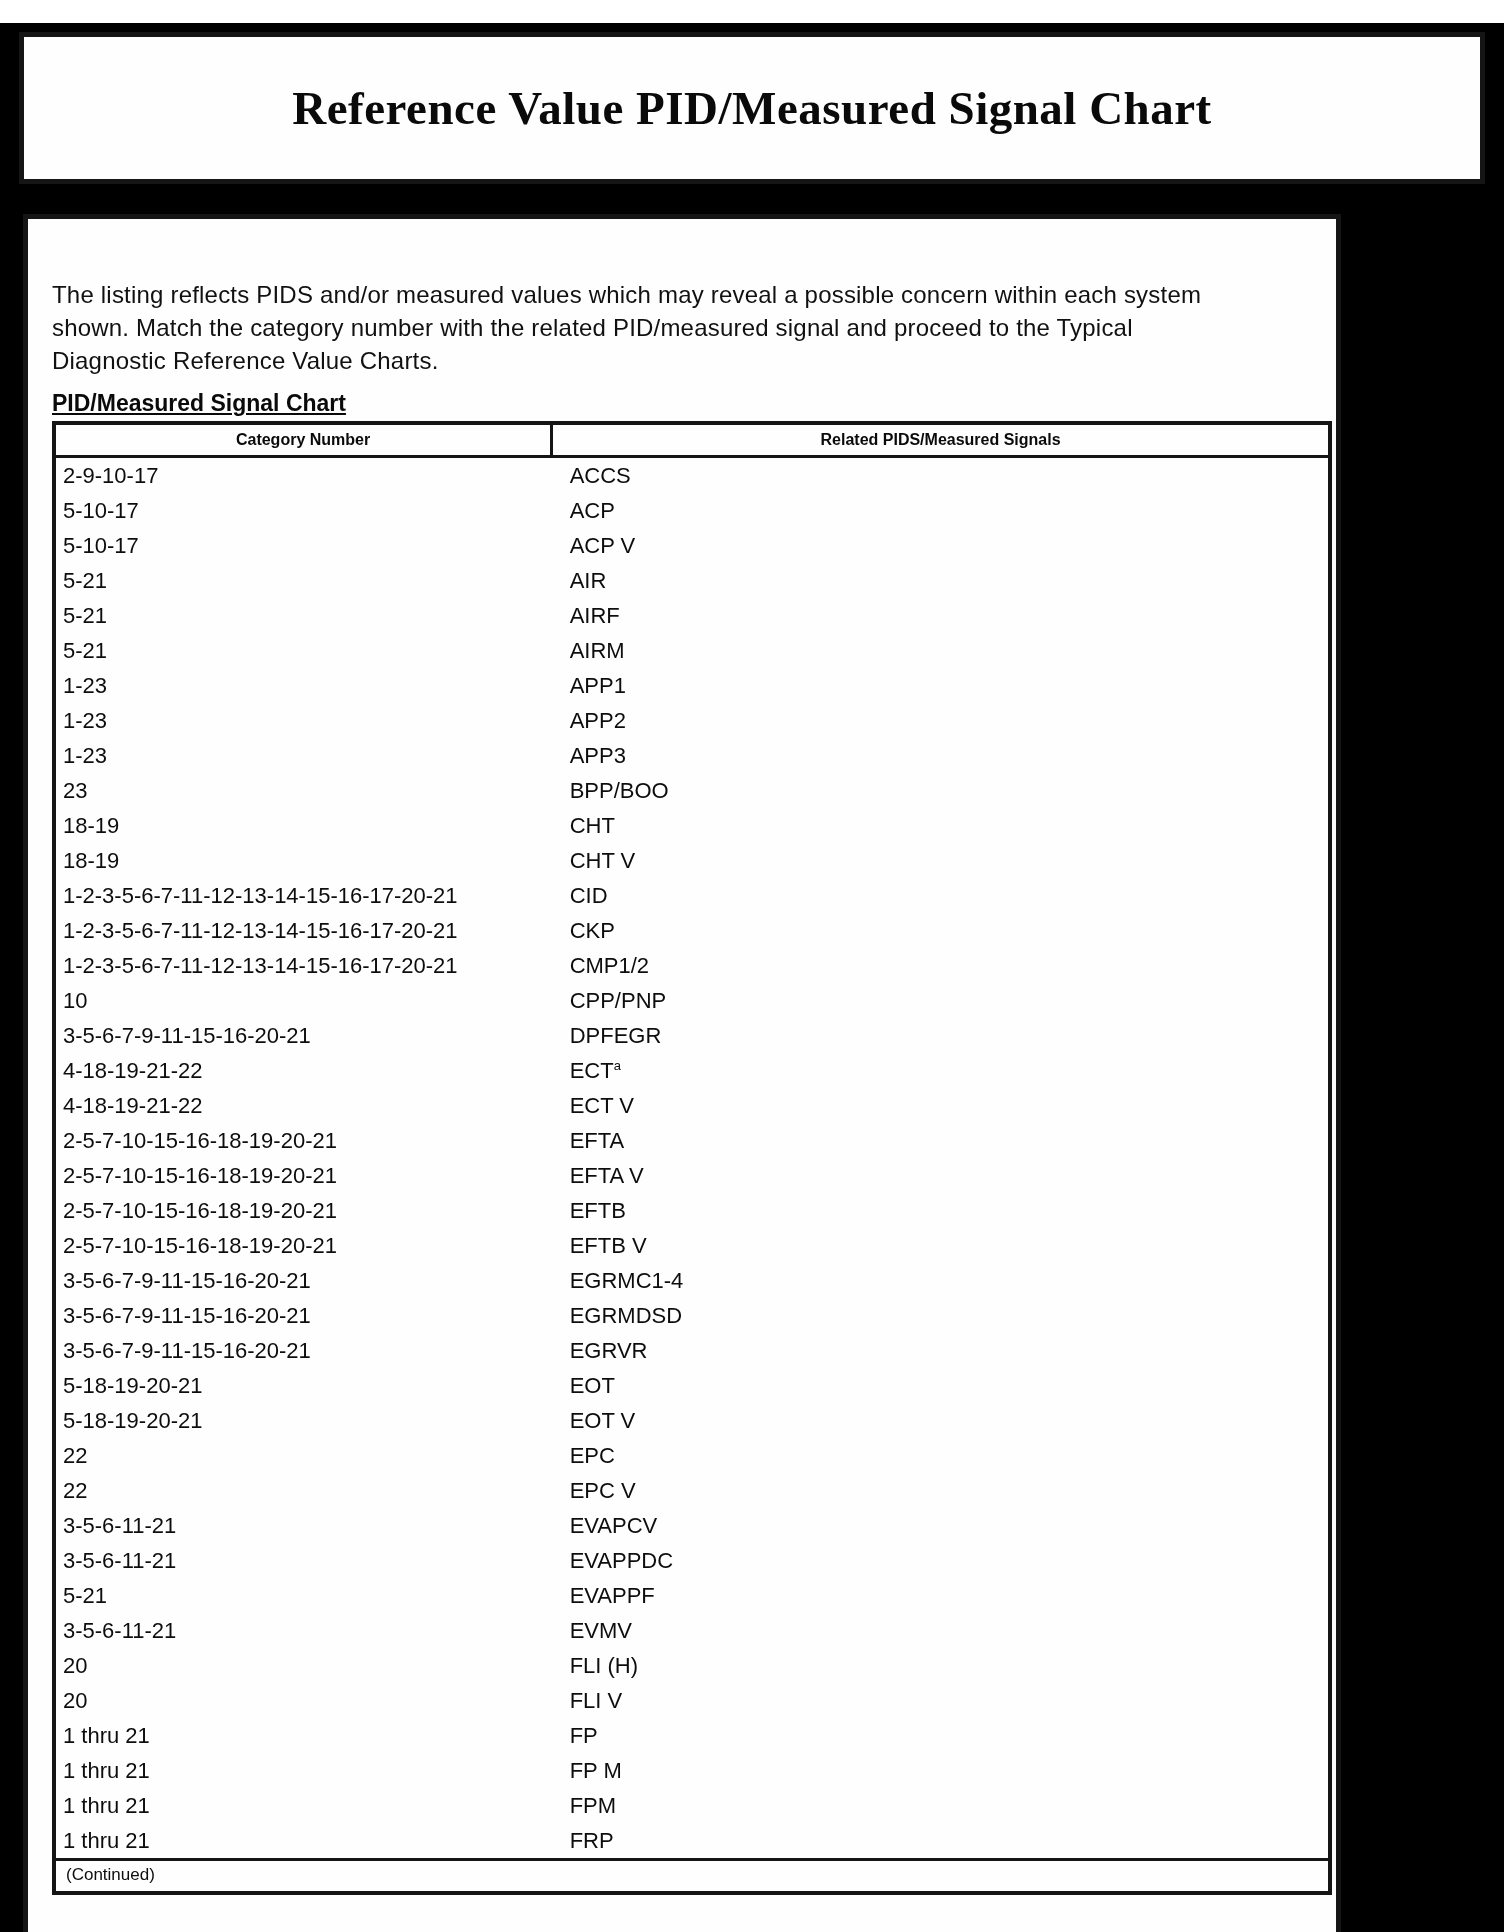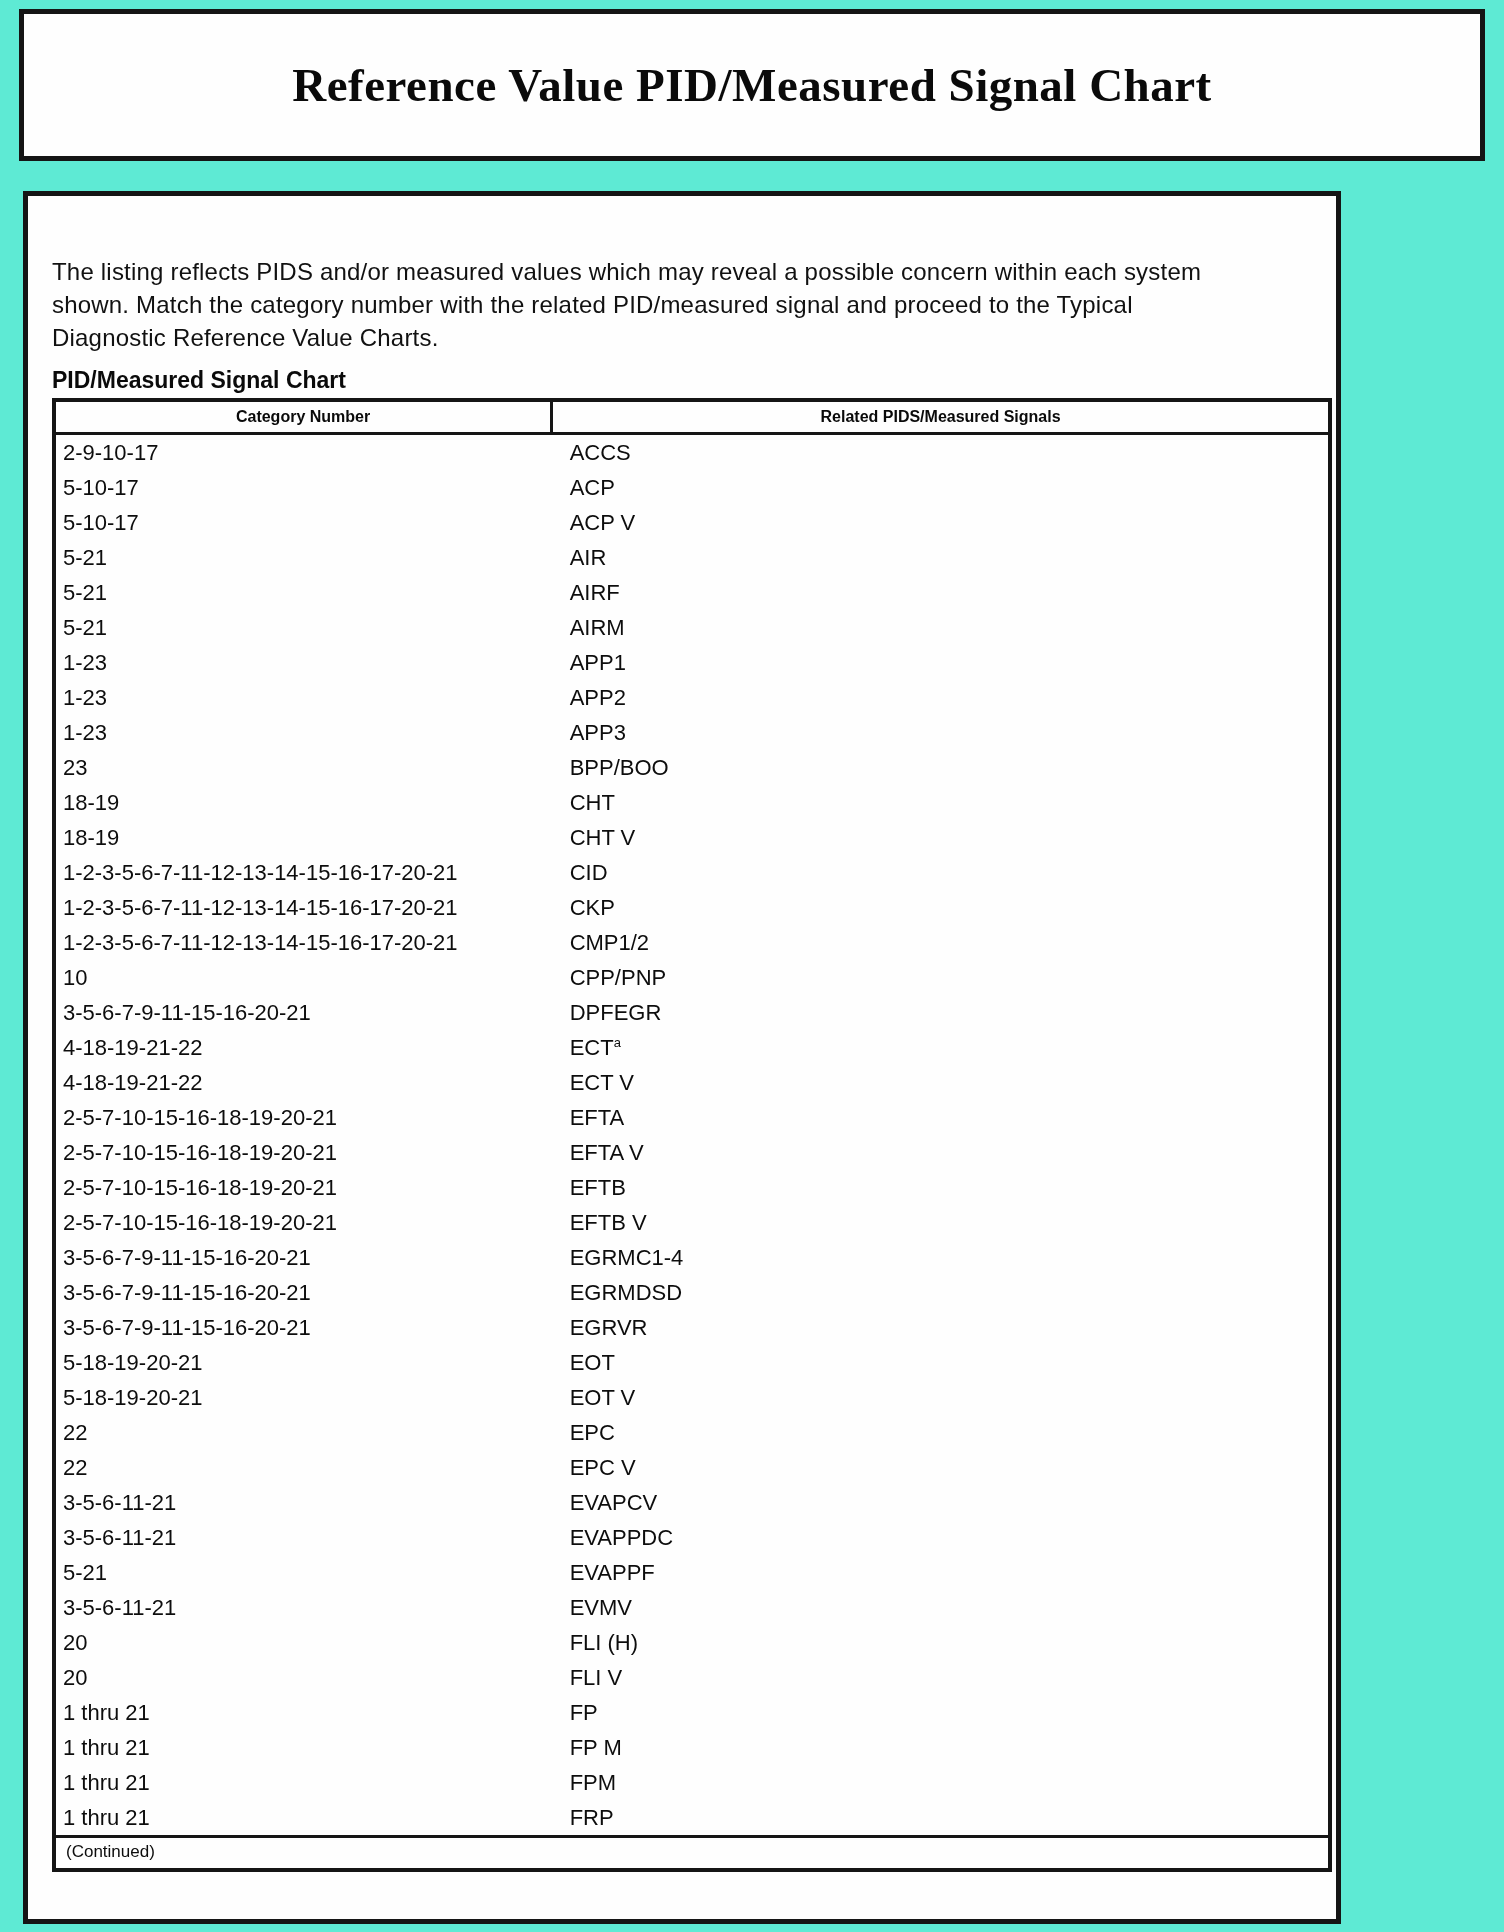--- a/index.html
+++ b/index.html
@@ -7,21 +7,22 @@
   body {
     width: 1504px;
     height: 1932px;
     font-family: "Liberation Sans", "DejaVu Sans", sans-serif;
     color: #0d0d0d;
     position: relative;
   }
   .page {
     position: absolute;
     inset: 0;
-    background: #5eead4;
+    background: #000000;
+    margin-top: 23px;
   }
   .title-box {
     position: absolute;
     left: 19px;
     top: 9px;
     width: 1466px;
     height: 152px;
     border: 5px solid #151515;
     display: flex;
     align-items: center;
@@ -51,20 +52,21 @@
     letter-spacing: 0.2px;
     max-width: 1150px;
     color: #111;
   }
   .table-heading {
     margin-top: 13px;
     font-size: 23px;
     font-weight: 700;
     line-height: 26px;
     color: #0a0a0a;
+    text-decoration: underline;
   }
   table.pid-table {
     margin-top: 5px;
     width: 100%;
     border-collapse: collapse;
     border: 4px solid #151515;
     table-layout: fixed;
   }
   table.pid-table thead th {
     border: 3px solid #151515;

